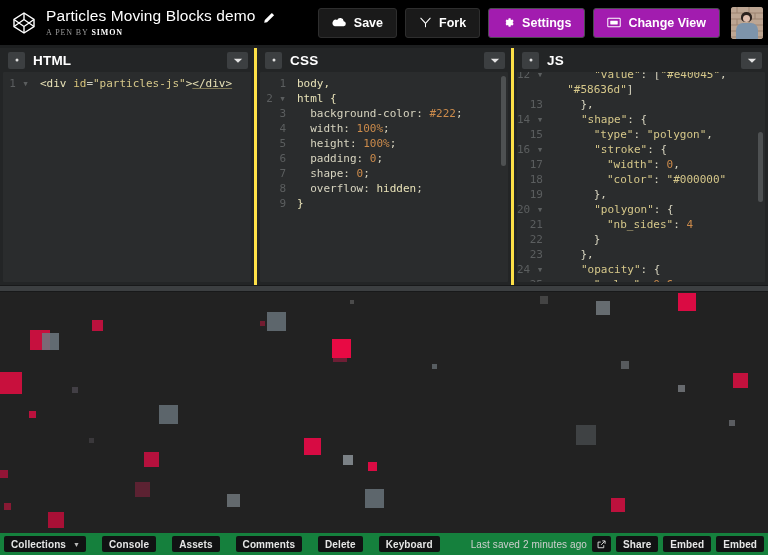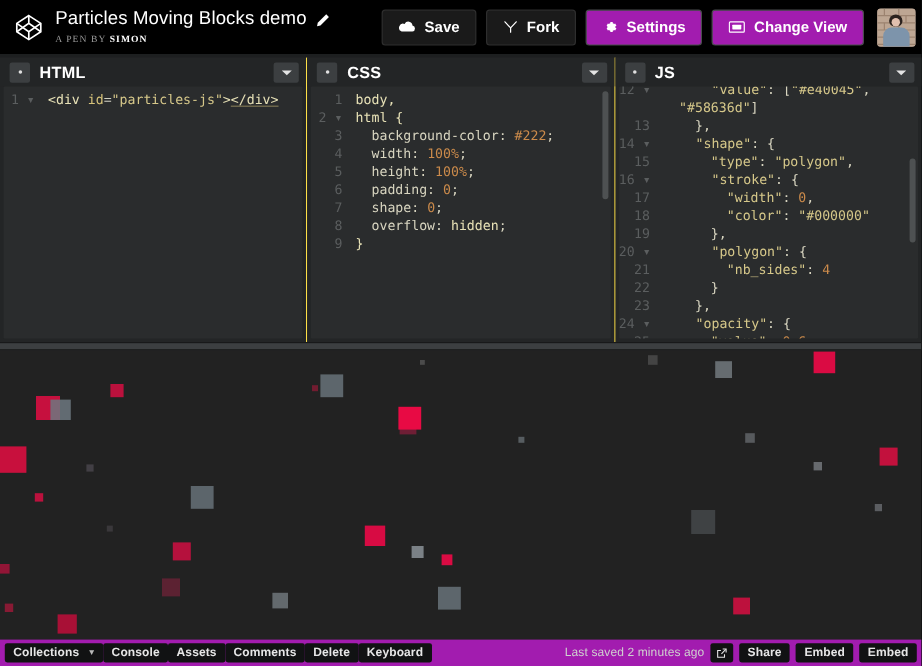--- a/index.html
+++ b/index.html
@@ -60,21 +60,21 @@
   .avatar .body { position: absolute; left: 5px; top: 16px; width: 22px; height: 16px;
     background: #7d94ab; border-radius: 7px 7px 0 0; }
 
   
   .editors {
     display: flex; height: 240px; background: #1d1f20;
     padding: 0; gap: 0;
   }
   .panel {
     flex: 1 1 0; min-width: 0; background: #232526;
-    border-right: 1px solid #fde047;
+    border-right: 3px solid #fde047;
     display: flex; flex-direction: column; position: relative;
     margin: 3px 0 0 0;
   }
   .panel:last-child { border-right: none; }
   .panel-head {
     height: 24px; display: flex; align-items: center;
     padding: 0 6px 0 8px; flex: 0 0 24px;
     background: #232526;
   }
   .gear-chip {
@@ -131,22 +131,22 @@
 
   
   .preview {
     position: relative; height: 242px; background: #222; overflow: hidden;
   }
   .particle { position: absolute; }
 
   
   .footer {
     position: absolute; left: 0; right: 0; bottom: 0; height: 22px;
-    background: #a21caf; display: flex; align-items: center;
-    padding: 0 4px; gap: 0;
+    background: #15803d; display: flex; align-items: center;
+    padding: 0 4px; gap: 16px;
   }
   .fbtn {
     display: inline-flex; align-items: center; justify-content: center;
     height: 16px; padding: 0 7px; border-radius: 2px;
     background: #111213; color: #e6e6e6; font-size: 10px; font-weight: 700;
     white-space: nowrap; cursor: pointer; letter-spacing: .1px;
   }
   .fbtn.sel {
     width: 82px; justify-content: space-between; padding: 0 6px 0 7px;
   }

